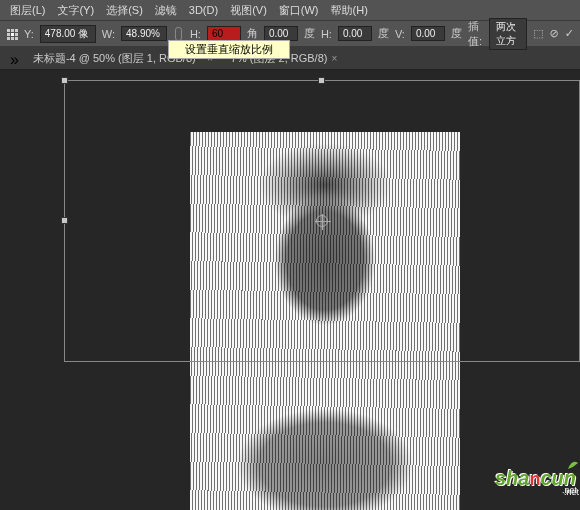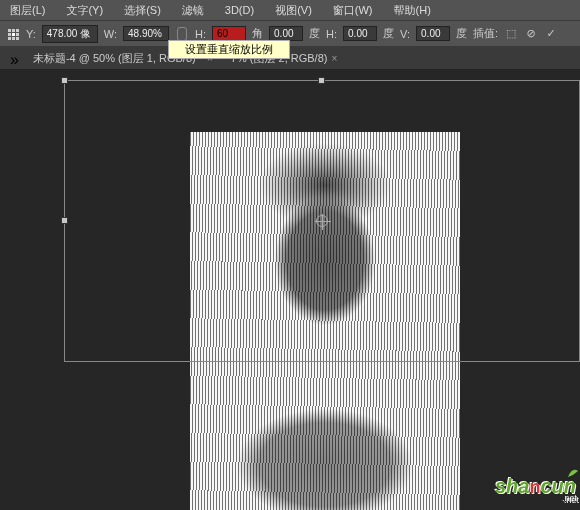--- a/index.html
+++ b/index.html
@@ -1,17 +1,17 @@
 <!DOCTYPE html>
 <html><head>
 <meta charset="utf-8">
 <style>
 *{margin:0;padding:0;box-sizing:border-box;font-family:"Microsoft YaHei",sans-serif}
 body{background:#2a2a2a;width:580px;height:510px;overflow:hidden;position:relative}
-.menubar{background:#535353;height:20px;display:flex;align-items:center;padding-left:4px;gap:9px}
+.menubar{background:#535353;height:20px;display:flex;align-items:center;padding-left:4px;gap:0}
 .menubar span{color:#ddd;font-size:11px;padding:2px 6px;cursor:pointer}
 .optbar{background:#535353;height:26px;display:flex;align-items:center;padding:0 6px;gap:6px;font-size:11px;color:#ccc;border-top:1px solid #3a3a3a}
 .optbar .lbl{color:#ccc}
 .optbar .val{background:#3a3a3a;color:#eee;padding:1px 4px;min-width:34px;display:inline-block;text-align:left;border:1px solid #222;font-size:10px}
 .optbar .sel{background:#3a3a3a;color:#eee;padding:1px 6px;border:1px solid #222;font-size:10px}
 .optbar .ico{width:14px;height:14px;display:inline-flex;align-items:center;justify-content:center;color:#ccc}
 .link{width:10px;height:14px;border:1px solid #888;border-radius:3px;margin:0 2px}
 .tabbar{background:#3a3a3a;height:24px;display:flex;align-items:flex-end;gap:10px;padding-left:10px;border-bottom:1px solid #222}
 .tab{color:#ccc;font-size:11px;padding:3px 4px;display:flex;align-items:center;gap:4px}
 .tab .x{color:#999;font-size:10px}
@@ -25,21 +25,21 @@
 .center::before,.center::after{content:"";position:absolute;background:#aaa}
 .center::before{left:5px;top:-2px;width:1px;height:16px}
 .center::after{top:5px;left:-2px;height:1px;width:16px}
 .photo{position:absolute;left:190px;top:62px;width:270px;height:378px;background:#fcfcfc;overflow:hidden}
 .portrait{position:absolute;inset:0;background:
  repeating-linear-gradient(92deg,rgba(0,0,0,.55) 0 1px,transparent 1px 3px),
  radial-gradient(ellipse 70px 90px at 50% 34%, #666 0%, #777 55%, transparent 72%),
  radial-gradient(ellipse 110px 70px at 50% 88%, #888 0%, #999 60%, transparent 80%),
  radial-gradient(ellipse 95px 60px at 50% 14%, #555 0%, transparent 70%),
  #f8f8f8}
-.wm{position:absolute;right:4px;bottom:12px;font-size:20px;font-weight:bold;font-style:italic;color:#5fa52a;text-shadow:1px 1px 0 #fff,-1px -1px 0 #fff}
+.wm{position:absolute;right:4px;bottom:20px;font-size:20px;font-weight:bold;font-style:italic;color:#5fa52a;text-shadow:1px 1px 0 #fff,-1px -1px 0 #fff}
 .wm .leaf{position:absolute;right:-4px;top:-10px;width:14px;height:14px}
 .wm .red{color:#d33;font-style:normal;font-size:18px}
 .wm .dot{position:absolute;right:-2px;bottom:-6px;font-size:9px;color:#888;font-weight:normal;font-style:normal}
 </style>
 </head>
 <body>
 
 <div class="menubar">
 <span>图层(L)</span>
 <span>文字(Y)</span>
@@ -75,20 +75,21 @@
 <span class="lbl">角</span>
 <span class="val">0.00</span>
 <span class="lbl">度</span>
 <span class="lbl">H:</span>
 <span class="val">0.00</span>
 <span class="lbl">度</span>
 <span class="lbl">V:</span>
 <span class="val">0.00</span>
 <span class="lbl">度</span>
 <span class="lbl">插值:</span>
+<span class="sel">两次立方</span>
 <span class="ico">⬚</span>
 <span class="ico">⊘</span>
 <span class="ico">✓</span>
 </div>
 
 <div class="tooltip">设置垂直缩放比例</div>
 
 <div class="tabbar">
 <span class="ico">»</span>
 <div class="tab">

